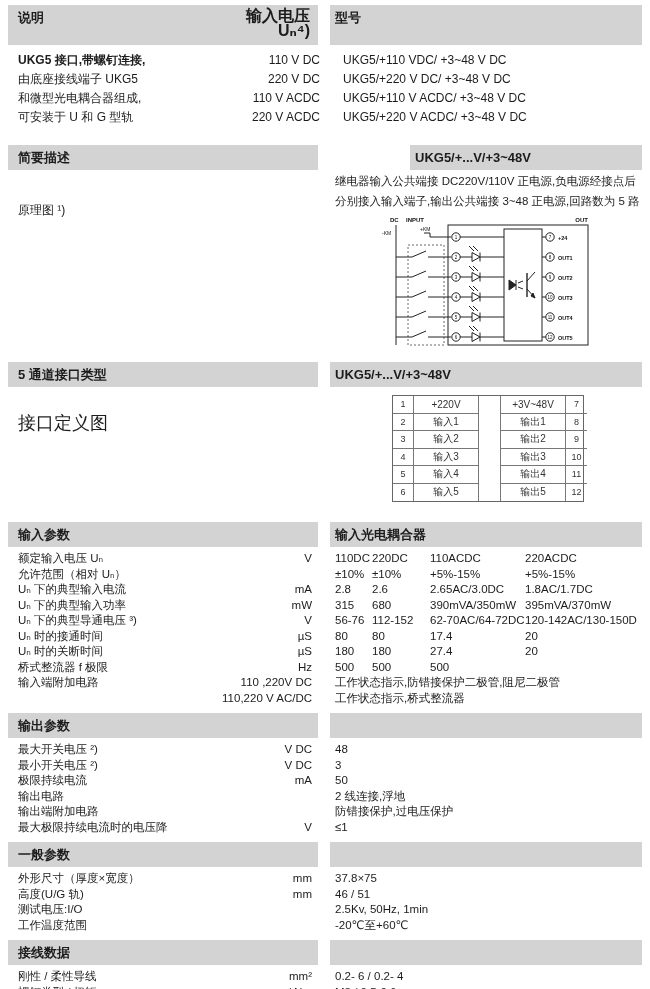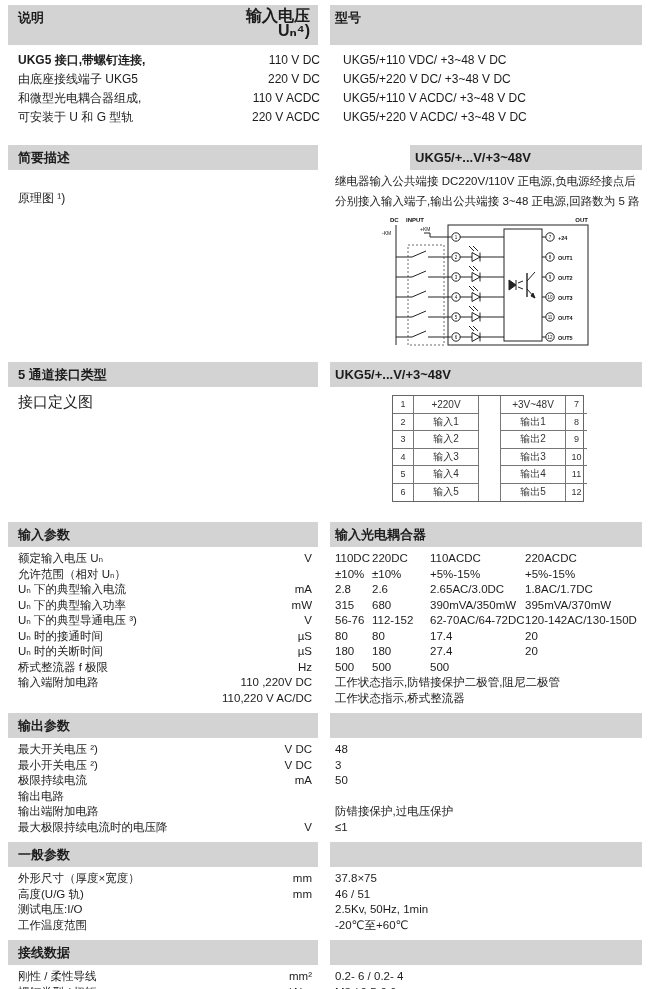--- a/index.html
+++ b/index.html
@@ -28,26 +28,26 @@
   .topRows { padding:6px 0 4px 0; }
   .trow { display:flex; line-height:19px; font-size:12px; }
   .trow .tdesc { flex:1; padding-left:10px; }
   .trow .tvolt { width:110px; text-align:right; flex:none; }
   .trow.bold .tdesc { font-weight:bold; }
   .trow .tmodel { padding-left:5px; }
 
   
   .briefRegion { min-height:186px; }
   .briefText { font-size:11.5px; line-height:18px; white-space:nowrap; padding-left:5px; padding-top:2px; }
-  .schematicLabel { padding-left:10px; padding-top:20px; font-size:12px; }
+  .schematicLabel { padding-left:10px; padding-top:32px; font-size:12px; }
   .schemWrap { margin:3px 0 0 52px; }
 
   
   .ifaceRegion { min-height:130px; }
-  .ifaceLabel { padding-left:10px; padding-top:6px; font-size:15px; }
+  .ifaceLabel { padding-left:10px; padding-top:24px; font-size:18px; }
   .iftable { margin:8px 0 0 62px; width:192px; border:1px solid #666; display:grid;
              grid-template-columns:21px 65px 22px 65px 21px; background:#fff; }
   .iftable .c { height:17.5px; font-size:10px; display:flex; align-items:center; justify-content:center;
                 border-right:1px solid #777; border-bottom:1px solid #777; color:#333; }
   .iftable .c.num { font-size:9px; }
   .iftable .c.mid { border-bottom:none; }
   .iftable .c.last { border-right:none; }
   .iftable .c.bot { border-bottom:none; }
 
   
@@ -464,20 +464,21 @@
         </div>
         <div class="pgap"></div>
         <div class="pr">50</div>
       </div>
     <div class="prow">
         <div class="pl">
           <span class="plabel">输出电路</span>
           <span class="punit"></span>
         </div>
         <div class="pgap"></div>
+        <div class="pr">2 线连接,浮地</div>
       </div>
     <div class="prow">
         <div class="pl">
           <span class="plabel">输出端附加电路</span>
           <span class="punit"></span>
         </div>
         <div class="pgap"></div>
         <div class="pr">防错接保护,过电压保护</div>
       </div>
     <div class="prow">

